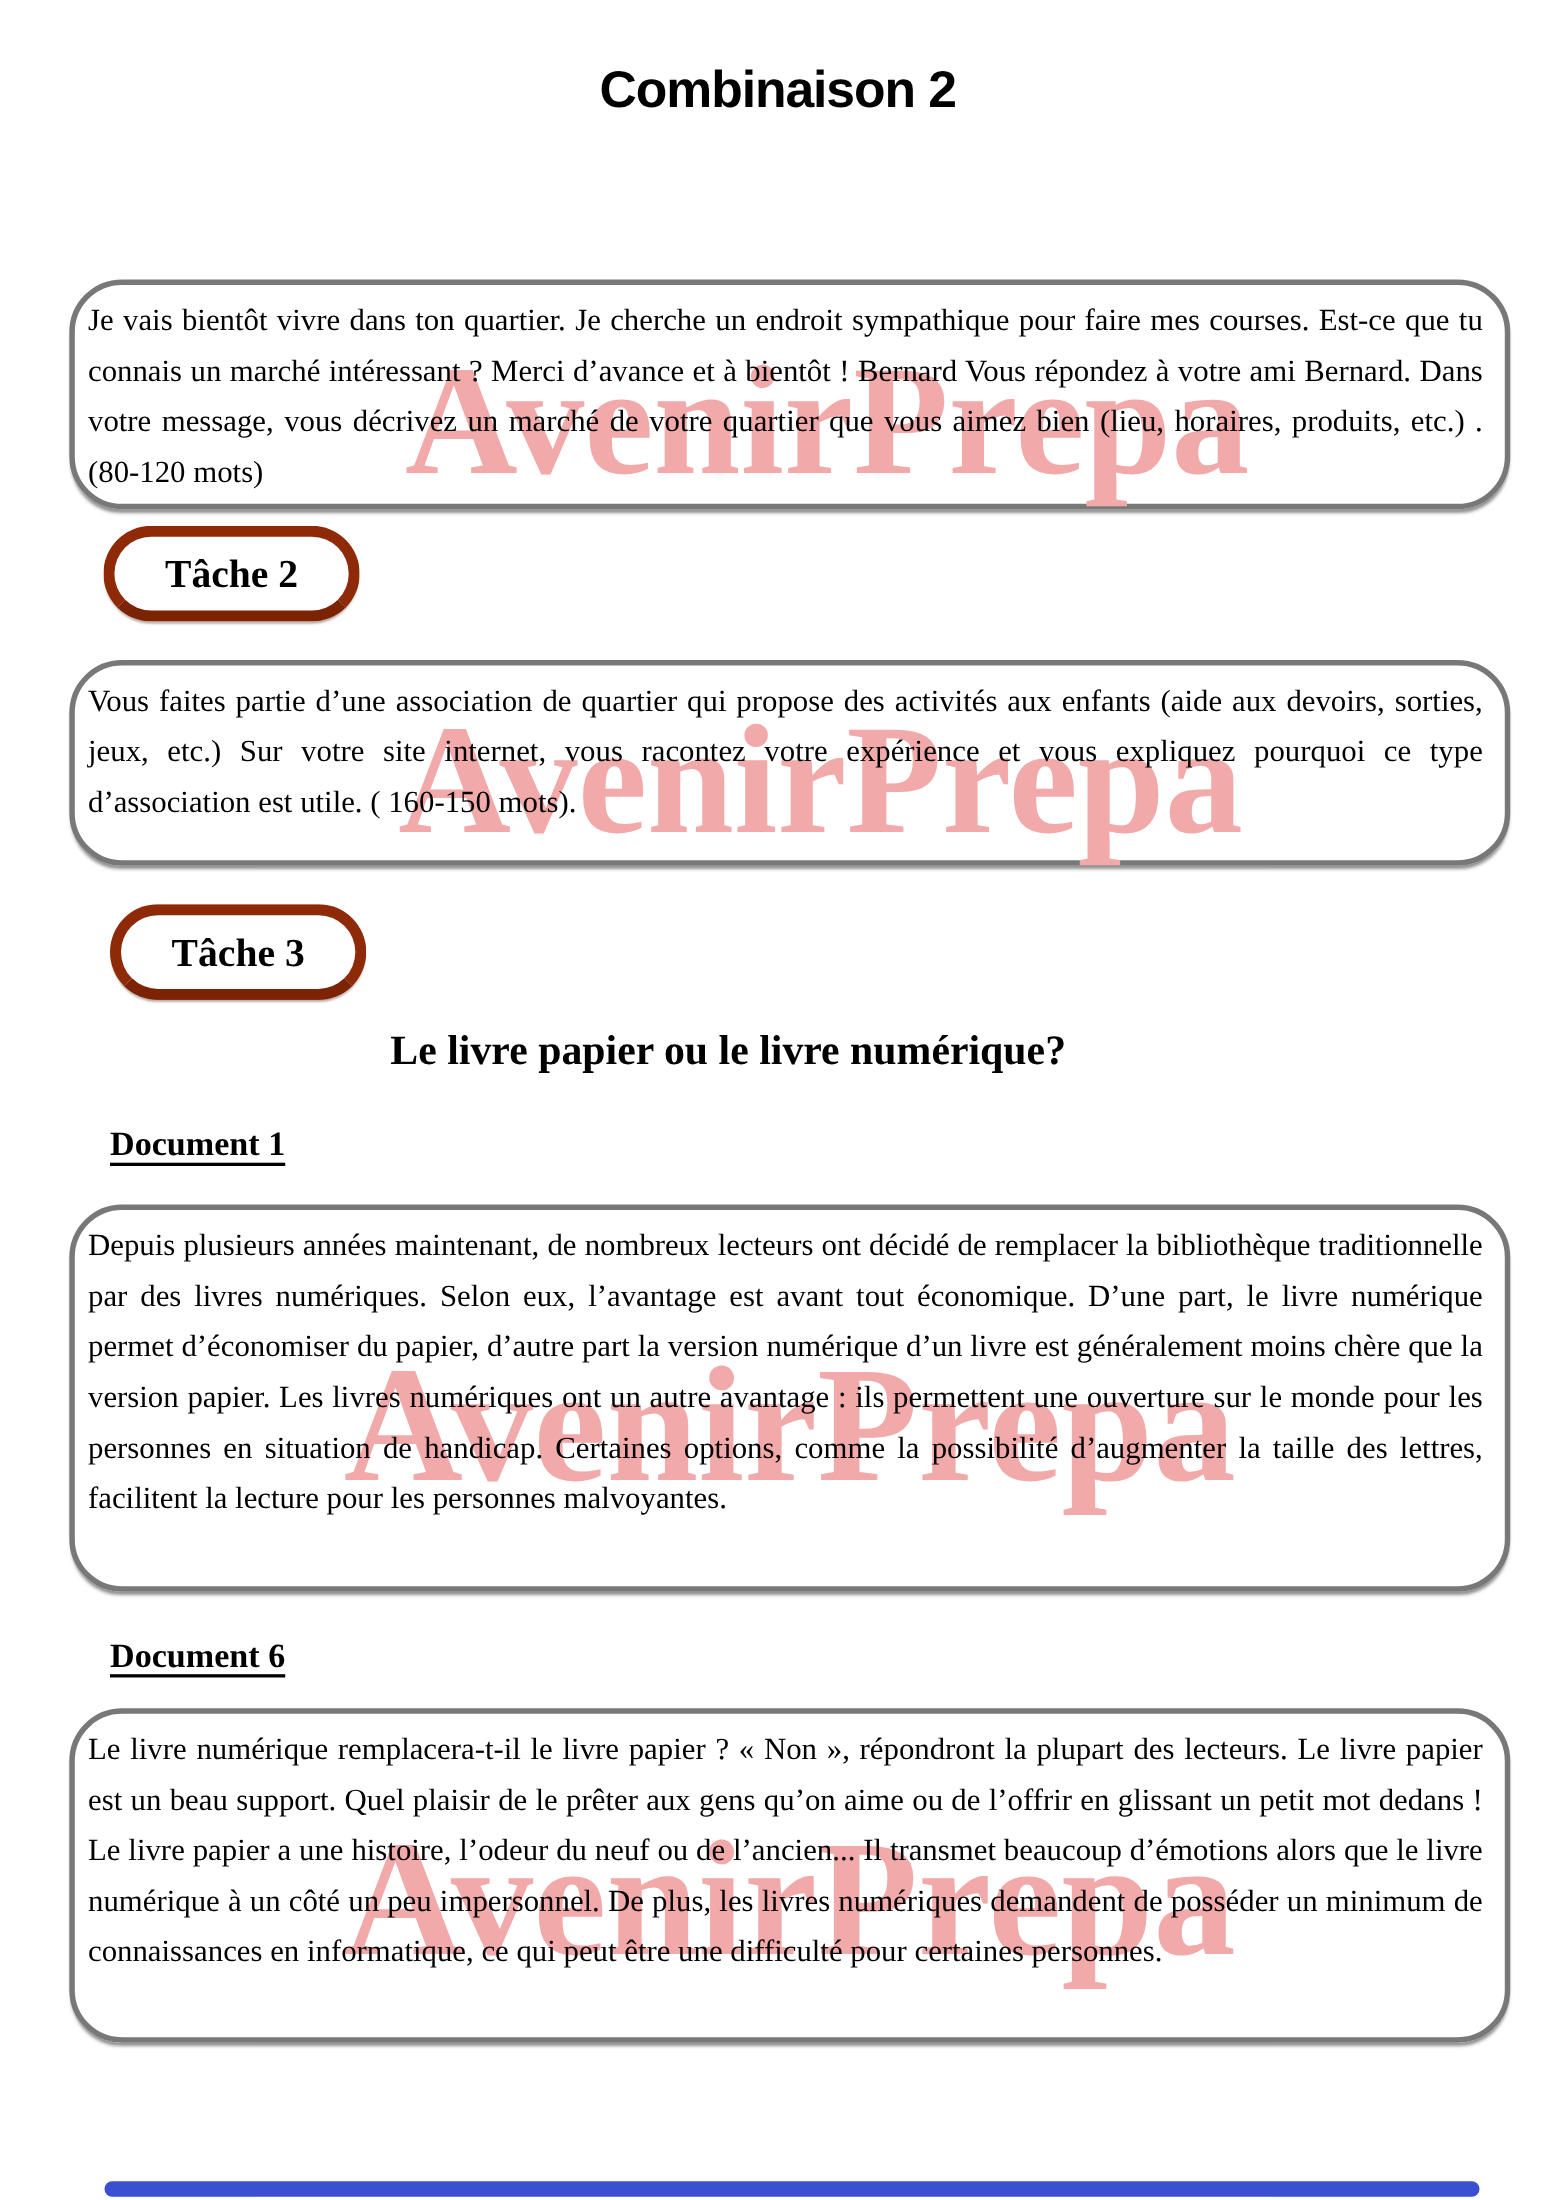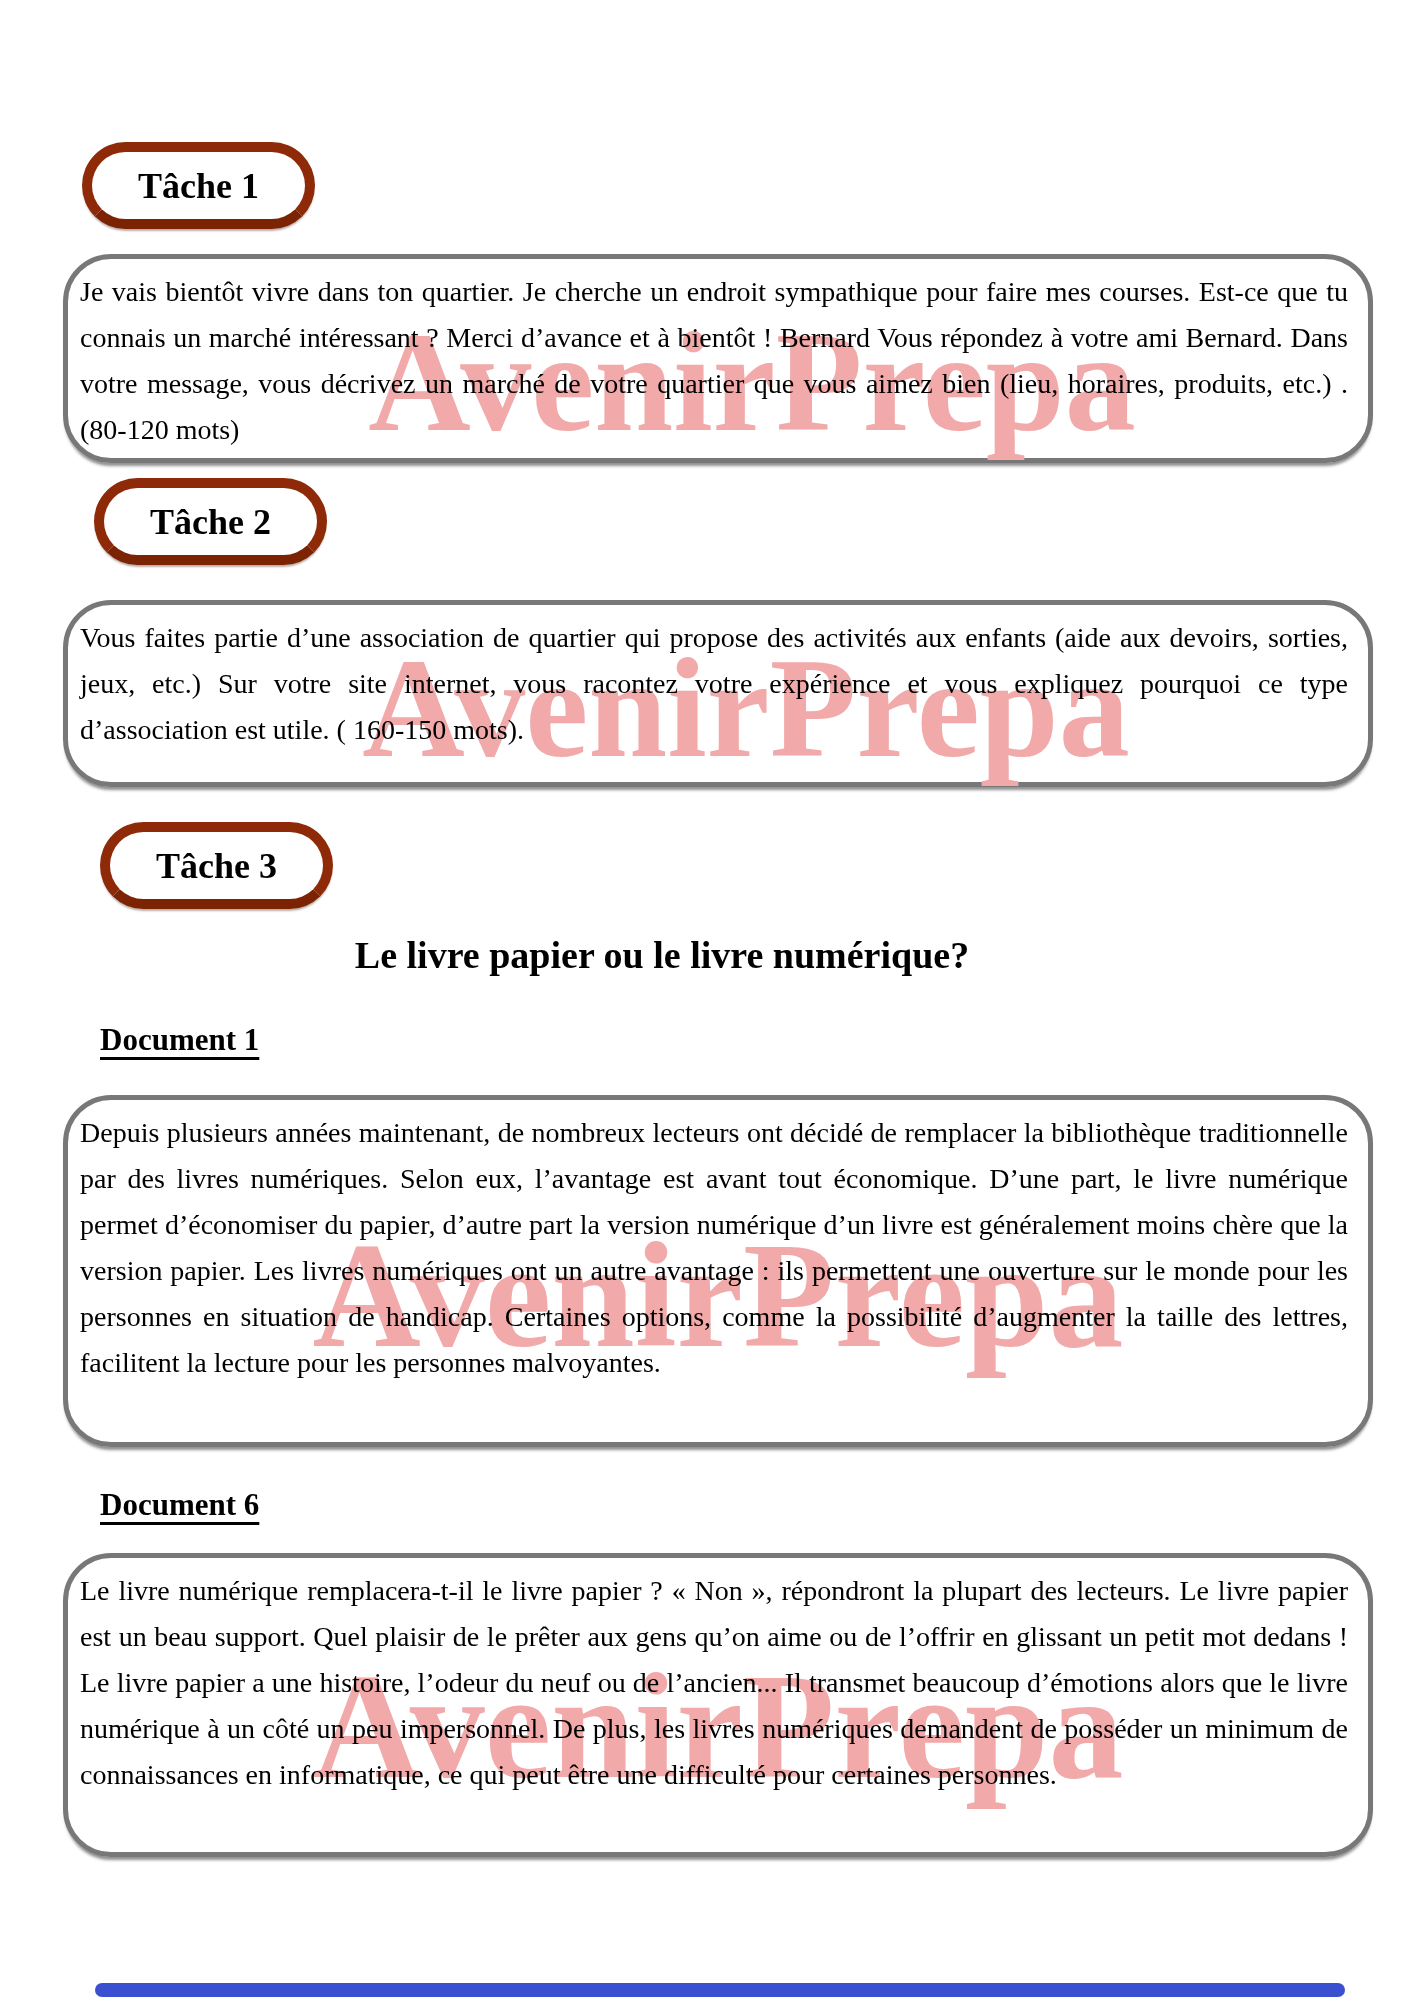--- a/index.html
+++ b/index.html
@@ -101,24 +101,22 @@
     width:1250px; height:14px;
     background:#3a50d0;
     border-radius:7px;
   }
 </style>
 </head>
 <body>
 
 <div class="page">
 
+  <h1 class="page-title">Combinaison 2</h1>
 
-  <div class="badge" id="badge-1">
-    <span class="badge-label">Tâche 1</span>
-  </div>
   <div class="textbox" id="textbox-1">
     <span class="watermark">AvenirPrepa</span>
     <p class="box-text">Je vais bientôt vivre dans ton quartier. Je cherche un endroit sympathique pour faire mes courses. Est-ce que tu connais un marché intéressant ? Merci d’avance et à bientôt ! Bernard Vous répondez à votre ami Bernard. Dans votre message, vous décrivez un marché de votre quartier que vous aimez bien (lieu, horaires, produits, etc.) . (80-120 mots)</p>
   </div>
 
   <div class="badge" id="badge-2">
     <span class="badge-label">Tâche 2</span>
   </div>
   <div class="textbox" id="textbox-2">
     <span class="watermark">AvenirPrepa</span>

